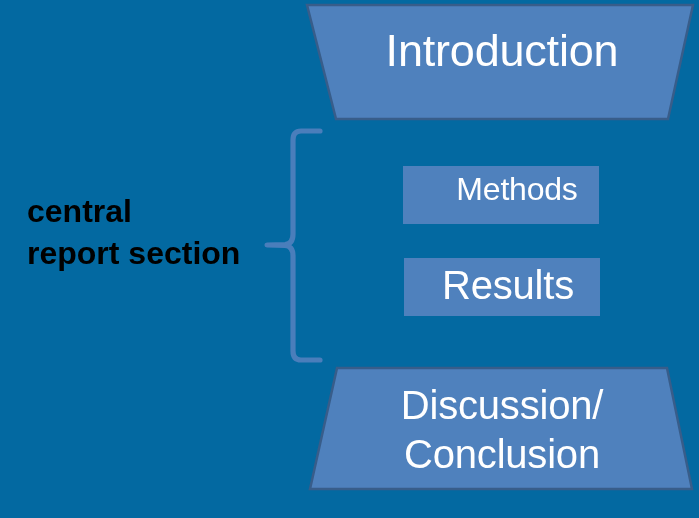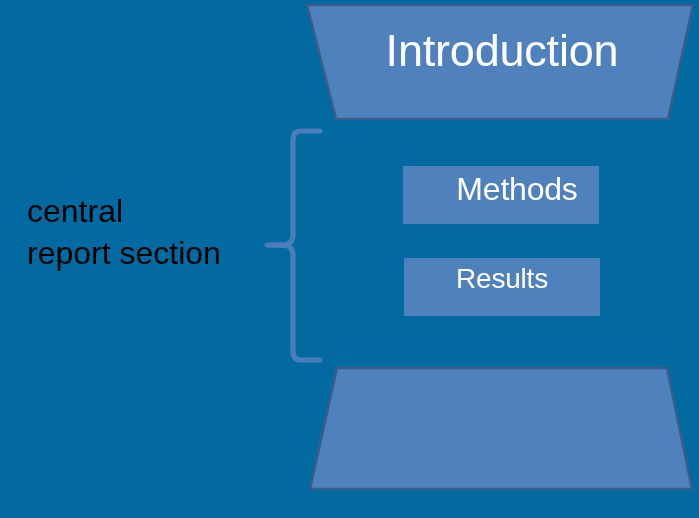--- a/index.html
+++ b/index.html
@@ -50,40 +50,41 @@
     left: 403px;
     top: 173px;
     width: 228px;
     font-size: 32px;
   }
 
   #results-label {
     left: 404px;
     top: 265px;
     width: 196px;
-    font-size: 28px;
+    font-size: 40px;
+    padding-left: 6px;
   }
 
   #discussion-label {
     left: 337px;
     top: 381px;
     width: 330px;
     font-size: 40px;
     line-height: 1.22;
   }
 
   #side-label {
     position: absolute;
     left: 27px;
     top: 190px;
     width: 250px;
     color: #000000;
     font-family: "Liberation Sans", sans-serif;
     font-size: 32px;
-    font-weight: 400;
+    font-weight: 700;
     line-height: 1.32;
     text-align: left;
     white-space: pre-line;
   }
 </style>
 </head>
 <body>
 
 <div id="canvas">
 
@@ -109,17 +110,19 @@
              Q 293,360 301,360
              L 320,360" fill="none" stroke="#4A7EBB" stroke-width="5.2" stroke-linecap="round" stroke-linejoin="round"></path>
   </svg>
 
   <div class="shape-label" id="intro-label">Introduction</div>
 
   <div class="shape-label" id="methods-label">Methods</div>
 
   <div class="shape-label" id="results-label">Results</div>
 
+  <div class="shape-label" id="discussion-label">Discussion/
+Conclusion</div>
 
   <div id="side-label">central
 report section</div>
 
 </div>
 
 </body></html>

